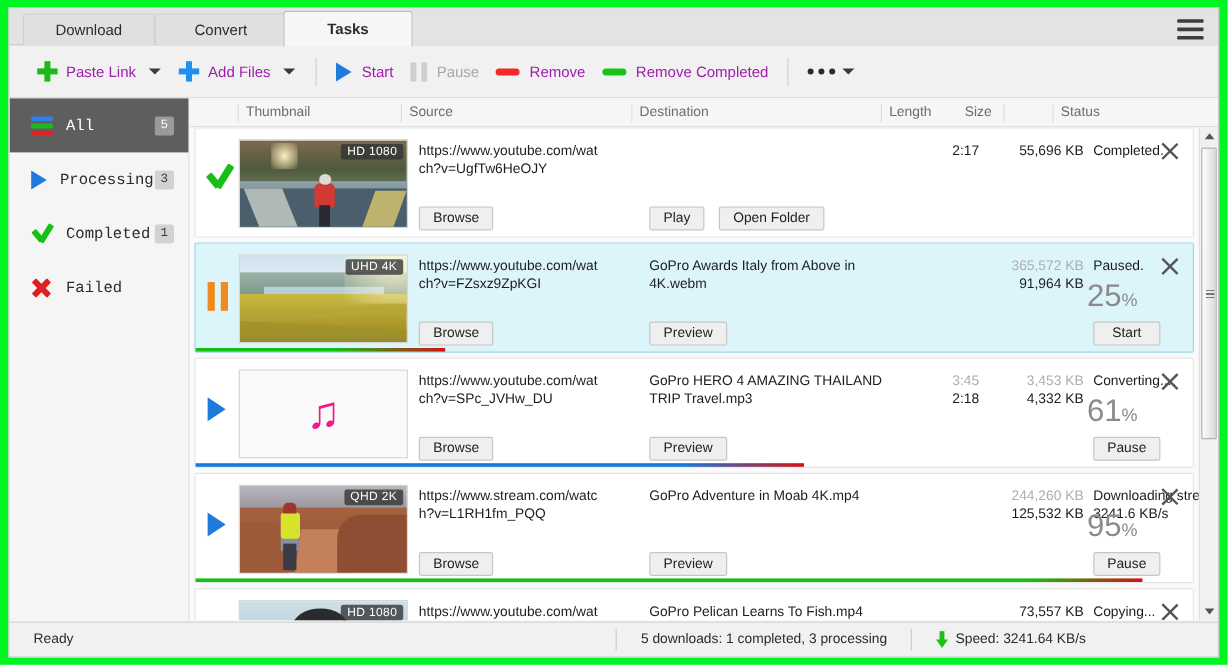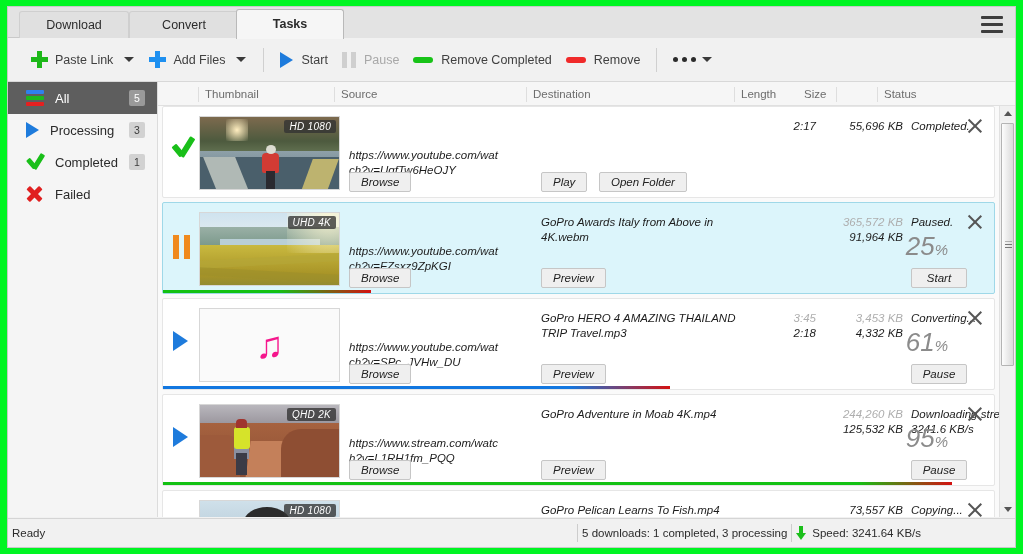--- a/index.html
+++ b/index.html
@@ -41,21 +41,21 @@
   }
   .hamburger span{ display:block; width:22px; height:3px; background:#3d3d3d; border-radius:1px;}
 
   
   .toolbar{
     position:relative; height:44px; background:#f1f1f1;
     border-bottom:1px solid #d8d8d8;
     display:flex; align-items:center; padding-left:16px; gap:0;
   }
   .tb-item{ display:flex; align-items:center; height:30px; padding:0 7px;
-            cursor:pointer; border-radius:3px; font-size:12.5px; color:#404040; white-space:nowrap;}
+            cursor:pointer; border-radius:3px; font-size:12.5px; color:#a21caf; white-space:nowrap;}
   .tb-item.disabled{ color:#a8a8a8; cursor:default;}
   .tb-caret{ width:18px; height:30px; display:flex; align-items:center; justify-content:center;
              cursor:pointer; margin-right:4px;}
   .caret{ width:0;height:0;border-left:5px solid transparent;border-right:5px solid transparent;
           border-top:5px solid #3a3a3a;}
   .tb-sep{ width:1px; height:24px; background:#d0d0d0; margin:0 9px;}
   .ico{ display:inline-block; margin-right:7px; flex:none; position:relative;}
   .ico-plus{ width:17px;height:17px;}
   .ico-plus::before,.ico-plus::after{ content:""; position:absolute; background:currentColor;}
   .ico-plus::before{ left:0; top:6px; width:17px; height:5px;}
@@ -68,22 +68,22 @@
   .ico-pause i{ display:block; width:5px; height:16px; background:#cfcfcf;}
   .ico-bar{ width:20px;height:6px;border-radius:3px; margin-right:8px;}
   .bar-red{ background:#f02a2a;}
   .bar-green{ background:#18c318;}
   .ico-dots{ display:flex; gap:4px; margin-right:6px;}
   .ico-dots i{ width:5px;height:5px;border-radius:50%;background:#2b2b2b; display:block;}
 
   
   .content{ position:relative; height:435px; background:#f7f7f7; display:flex;}
   .sidebar{ width:150px; background:#f5f5f5; border-right:1px solid #dcdcdc; flex:none; padding-top:0;}
-  .side-item{ height:32px; display:flex; align-items:center; padding:0 12px 0 18px; cursor:pointer;
-              color:#2b2b2b; font-size:13px;}
+  .side-item{ height:45px; display:flex; align-items:center; padding:0 12px 0 18px; cursor:pointer;
+              color:#2b2b2b; font-size:13px;font-family:Liberation Mono, monospace;}
   .side-item.active{ background:#5e5e5e; color:#ffffff;}
   .side-label{ flex:1; margin-left:11px;}
   .side-badge{ background:#d2d2d2; color:#3c3c3c; font-size:10.5px; border-radius:2px;
                min-width:16px; height:16px; line-height:16px; text-align:center; padding:0 3px;}
   .side-item.active .side-badge{ background:#9a9a9a; color:#fff;}
   .ico-all{ width:18px;height:16px; display:flex; flex-direction:column; justify-content:space-between;}
   .ico-all i{ display:block; height:4px; border-radius:1px;}
   .ico-all i:nth-child(1){ background:#2f80ed;}
   .ico-all i:nth-child(2){ background:#1db81d;}
   .ico-all i:nth-child(3){ background:#e52020;}
@@ -97,42 +97,42 @@
   .ico-x::before,.ico-x::after{ content:""; position:absolute; width:5px;height:18px; left:6px; top:-1px;
       background:#e02020; border-radius:1px;}
   .ico-x::before{ transform:rotate(45deg);} .ico-x::after{ transform:rotate(-45deg);}
 
   
   .listwrap{ flex:1; position:relative; background:#fafafa; overflow:hidden;}
   .list-head{ height:24px; background:#f6f6f6; border-bottom:1px solid #e0e0e0;
               position:relative; color:#6d6d6d; font-size:11.5px;padding-left:23px;}
   .list-head .col{ position:absolute; top:5px; border-left:1px solid #dedede;
                    padding-left:6px; height:15px; line-height:15px;}
-  .rows{ position:absolute; top:24px; left:0; right:16px; bottom:0; overflow:hidden;font-style:italic;}
+  .rows{ position:absolute; top:24px; left:0; right:16px; bottom:0; overflow:hidden;}
   .row{ position:relative; background:#ffffff; border:1px solid #e6e6e6; border-radius:2px;
         margin:0 4px 4px 4px; height:92px; }
   .row.selected{ background:#dcf5fb; border-color:#9fd8e8;}
   .state-ico{ position:absolute; left:10px; top:30px; width:24px; height:28px;}
   .st-check{ position:relative; width:24px;height:24px;}
   .st-check::before,.st-check::after{ content:""; position:absolute; background:#19bf19; border-radius:1px;}
   .st-check::before{ width:6px;height:13px; left:2px; top:7px; transform:rotate(-40deg);}
   .st-check::after{ width:6px;height:22px; left:11px; top:-1px; transform:rotate(32deg);}
   .st-pause{ display:flex; gap:5px; padding-top:2px;}
   .st-pause i{ display:block; width:6px;height:24px; background:#f08a1e;}
   .st-play{ width:0;height:0;border-left:15px solid #1e7bdc;
             border-top:10px solid transparent;border-bottom:10px solid transparent; margin-top:2px;}
   .thumb{ position:absolute; left:36px; top:9px; width:141px; height:74px; overflow:hidden;
           border:1px solid #d7d7d7; background:#ececec;}
   .thumb .qual{ position:absolute; right:3px; top:3px; background:rgba(50,50,50,.78); color:#fff;
                 font-size:10px; padding:1px 5px; border-radius:2px; letter-spacing:.3px; z-index:4;}
   .t-sky,.t-layer{ position:absolute; left:0; right:0;}
   .note{ position:absolute; left:50%; top:50%; transform:translate(-50%,-50%);
          color:#f5168c; font-size:38px; line-height:1;}
   .src{ position:absolute; left:186px; top:12px; width:150px; font-size:11.5px; color:#1c1c1c;
-        line-height:15px; word-break:break-all;margin-top:29px;}
+        line-height:15px; word-break:break-all;}
   .dst{ position:absolute; left:378px; top:12px; width:215px; font-size:11.5px; color:#1c1c1c; line-height:15px;}
   .len{ position:absolute; left:598px; top:12px; width:55px; text-align:right; font-size:11.5px; line-height:15px;}
   .size{ position:absolute; left:658px; top:12px; width:82px; text-align:right; font-size:11.5px; line-height:15px;}
   .muted{ color:#aeaeae;}
   .status{ position:absolute; left:748px; top:12px; width:150px; font-size:11.5px; line-height:15px; color:#1c1c1c;}
   .pct{ position:absolute; right:46px; top:30px; color:#8b8b8b; font-size:26px; line-height:26px;}
   .pct small{ font-size:15px;}
   .btn{ position:absolute; height:20px; line-height:19px; padding:0 11px; font-size:11.5px;
         background:#efefef; border:1px solid #c6c6c6; border-radius:2px; color:#222; cursor:pointer;}
   .b-browse{ left:186px; top:65px;}
@@ -155,21 +155,21 @@
   .arrow-up{ width:0;height:0;border-left:4px solid transparent;border-right:4px solid transparent;border-bottom:5px solid #555;}
   .arrow-dn{ width:0;height:0;border-left:4px solid transparent;border-right:4px solid transparent;border-top:5px solid #555;}
   .vs-thumb{ position:absolute; left:1px; width:13px; top:17px; height:243px;
      background:linear-gradient(to right,#fdfdfd,#dadada); border:1px solid #b4b4b4; border-radius:1px; cursor:pointer;}
   .vs-grip{ position:absolute; left:3px; top:50%; transform:translateY(-50%); width:7px;height:7px;
      background:repeating-linear-gradient(to bottom,#777 0 1px,transparent 1px 3px);}
 
   
   .statusbar{ position:absolute; left:0; right:0; bottom:0; height:29px; background:#f1f1f1;
      border-top:1px solid #d5d5d5; display:flex; align-items:center; font-size:11.5px; color:#2b2b2b;}
-  .sb-cell{ padding:0 4px; height:18px; line-height:18px; display:flex; align-items:center;}
+  .sb-cell{ padding:0 20px; height:18px; line-height:18px; display:flex; align-items:center;}
   .sb-ready{ flex:1;}
   .sb-mid{ border-left:1px solid #cdcdcd;}
   .sb-right{ border-left:1px solid #cdcdcd; margin-right:90px;}
   .dl-arrow{ position:relative; width:10px; height:14px; margin-right:6px;}
   .dl-arrow::before{ content:""; position:absolute; left:3px; top:0; width:4px; height:8px; background:#1bbf1b;}
   .dl-arrow::after{ content:""; position:absolute; left:0; top:7px; width:0;height:0;
       border-left:5px solid transparent;border-right:5px solid transparent;border-top:7px solid #1bbf1b;}
 </style>
 </head>
 <body>
@@ -209,26 +209,26 @@
       <span>Start</span>
     </div>
     <div class="tb-item disabled">
       <span class="ico-pause">
           <i></i>
           <i></i>
         </span>
       <span>Pause</span>
     </div>
     <div class="tb-item">
+      <span class="ico-bar bar-red"></span>
+      <span>Remove</span>
+    </div>
+    <div class="tb-item">
       <span class="ico-bar bar-green"></span>
       <span>Remove Completed</span>
-    </div>
-    <div class="tb-item">
-      <span class="ico-bar bar-red"></span>
-      <span>Remove</span>
     </div>
     <div class="tb-sep"></div>
     <div class="tb-item">
       <span class="ico-dots">
           <i></i>
           <i></i>
           <i></i>
         </span>
       <i class="caret"></i>
     </div>

